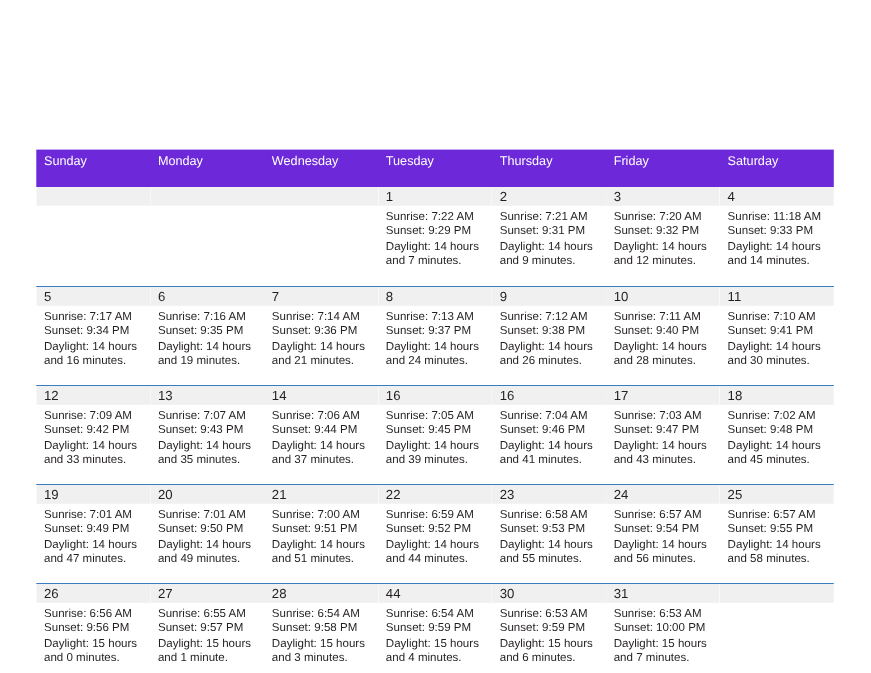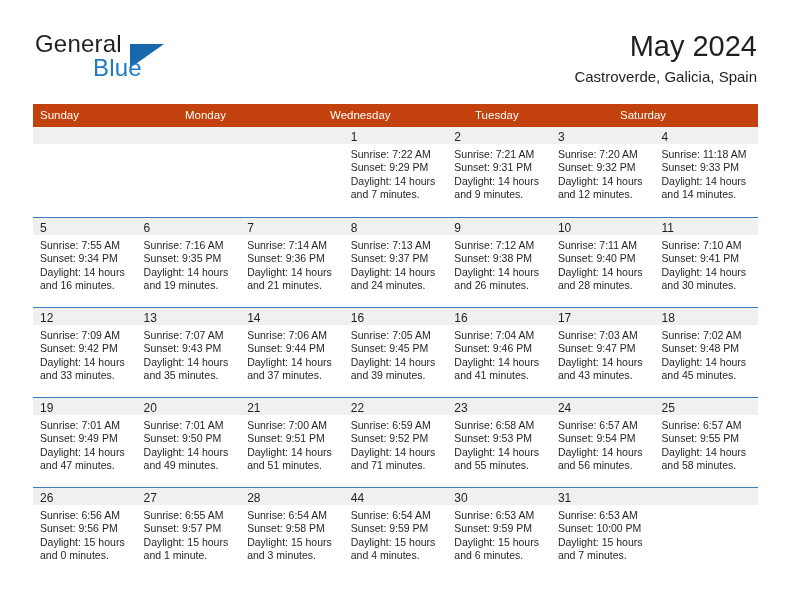--- a/index.html
+++ b/index.html
@@ -91,22 +91,23 @@
   
   .calendar {
     position: absolute;
     left: 33px;
     top: 104px;
     width: 725px;
   }
 
   .dow-row {
     display: flex;
-    background: #c2410c;
-    height: 23px;
+    background: #6d28d9;
+    height: 34px;
+    margin-top: 32px;
   }
   .dow-cell {
     flex: 1 1 0;
     color: #ffffff;
     font-size: 11.5px;
     line-height: 22px;
     padding-left: 7px;
     box-sizing: border-box;
     white-space: nowrap;
     overflow: hidden;
@@ -147,41 +148,29 @@
   }
   .day-info div {
     white-space: nowrap;
   }
 </style>
 </head>
 <body>
 
 <div class="page">
 
-  <div class="header">
-
-    <div class="brand">
-      <span class="brand-general">General</span>
-      <span class="brand-triangle"></span>
-      <span class="brand-blue">Blue</span>
-    </div>
-
-    <div class="title-block">
-      <h1 class="cal-title">May 2024</h1>
-      <div class="cal-subtitle">Castroverde, Galicia, Spain</div>
-    </div>
-
-  </div>
 
   <div class="calendar">
     <div class="dow-row">
       <div class="dow-cell">Sunday</div>
       <div class="dow-cell">Monday</div>
       <div class="dow-cell">Wednesday</div>
       <div class="dow-cell">Tuesday</div>
+      <div class="dow-cell">Thursday</div>
+      <div class="dow-cell">Friday</div>
       <div class="dow-cell">Saturday</div>
     </div>
 
     <div id="weeks-container">
         <div class="week-row first">
           <div class="day-cell empty">
             <div class="day-num-band"><span class="day-num"></span></div>
           </div>
           <div class="day-cell empty">
             <div class="day-num-band"><span class="day-num"></span></div>
@@ -223,21 +212,21 @@
               <div>Sunset: 9:33 PM</div>
               <div>Daylight: 14 hours</div>
               <div>and 14 minutes.</div>
             </div>
           </div>
         </div>
         <div class="week-row">
           <div class="day-cell">
             <div class="day-num-band"><span class="day-num">5</span></div>
             <div class="day-info">
-              <div>Sunrise: 7:55 AM</div>
+              <div>Sunrise: 7:17 AM</div>
               <div>Sunset: 9:34 PM</div>
               <div>Daylight: 14 hours</div>
               <div>and 16 minutes.</div>
             </div>
           </div>
           <div class="day-cell">
             <div class="day-num-band"><span class="day-num">6</span></div>
             <div class="day-info">
               <div>Sunrise: 7:16 AM</div>
               <div>Sunset: 9:35 PM</div>
@@ -383,21 +372,21 @@
               <div>Daylight: 14 hours</div>
               <div>and 51 minutes.</div>
             </div>
           </div>
           <div class="day-cell">
             <div class="day-num-band"><span class="day-num">22</span></div>
             <div class="day-info">
               <div>Sunrise: 6:59 AM</div>
               <div>Sunset: 9:52 PM</div>
               <div>Daylight: 14 hours</div>
-              <div>and 71 minutes.</div>
+              <div>and 44 minutes.</div>
             </div>
           </div>
           <div class="day-cell">
             <div class="day-num-band"><span class="day-num">23</span></div>
             <div class="day-info">
               <div>Sunrise: 6:58 AM</div>
               <div>Sunset: 9:53 PM</div>
               <div>Daylight: 14 hours</div>
               <div>and 55 minutes.</div>
             </div>

